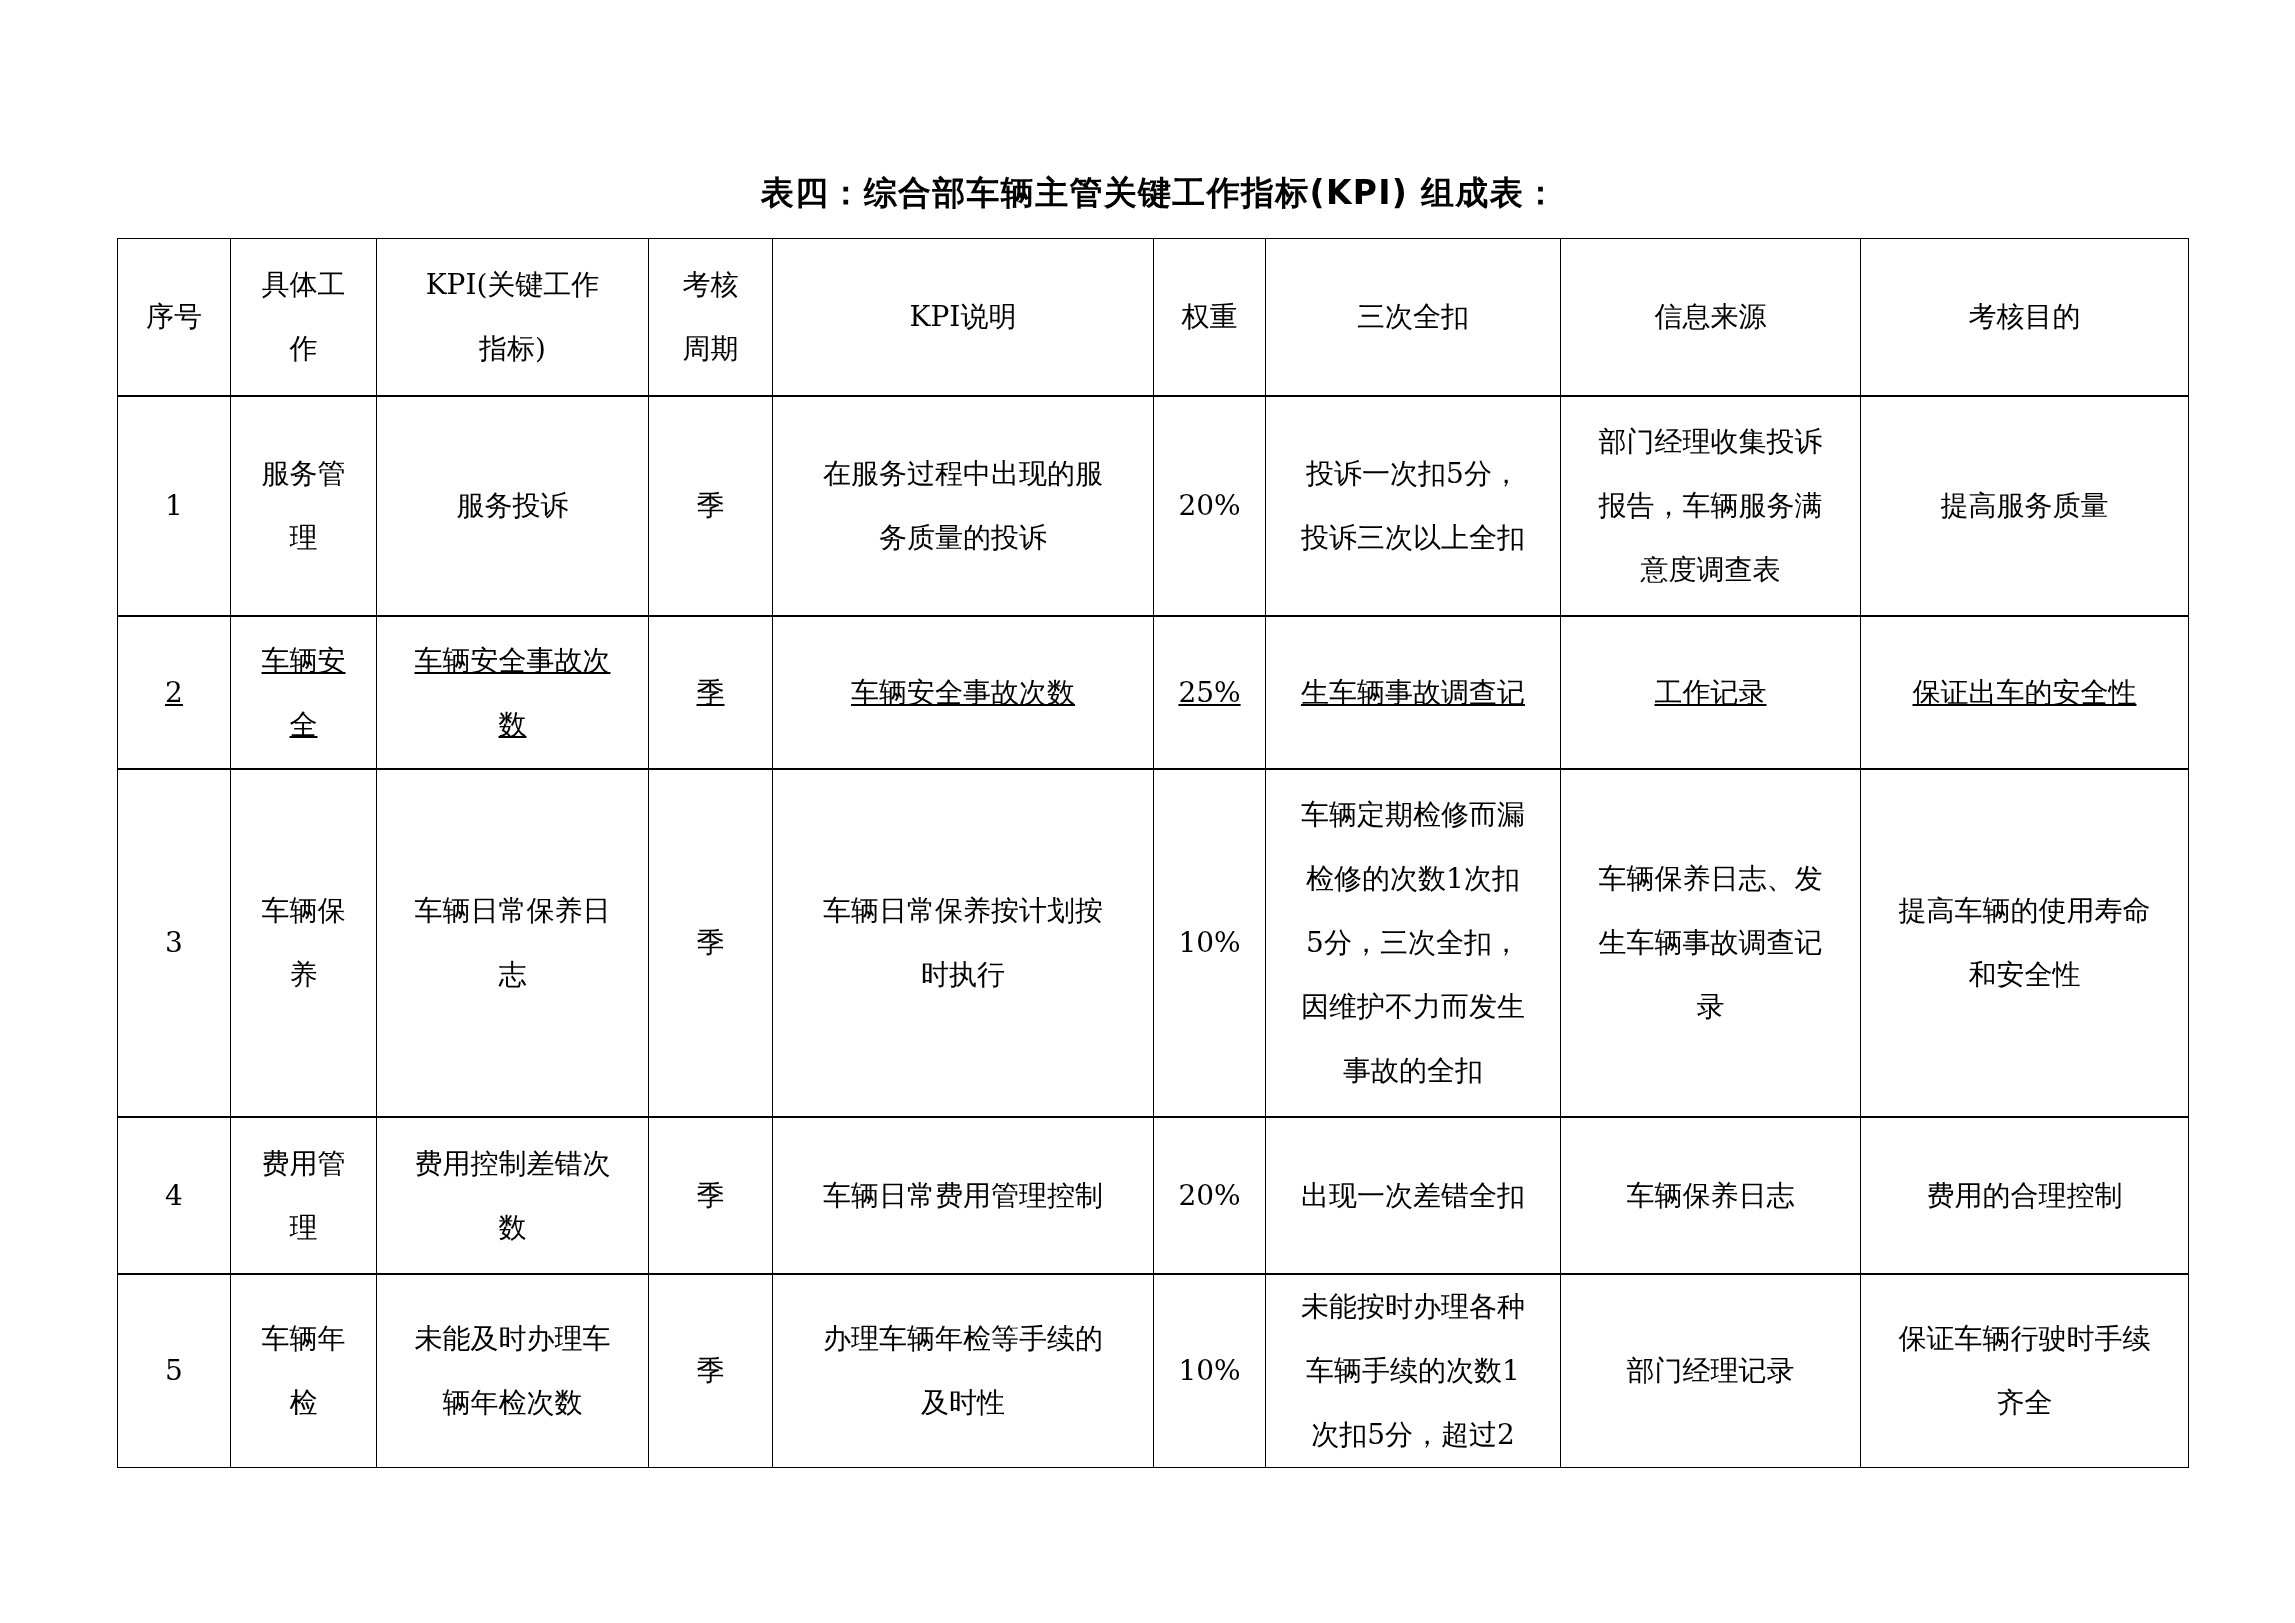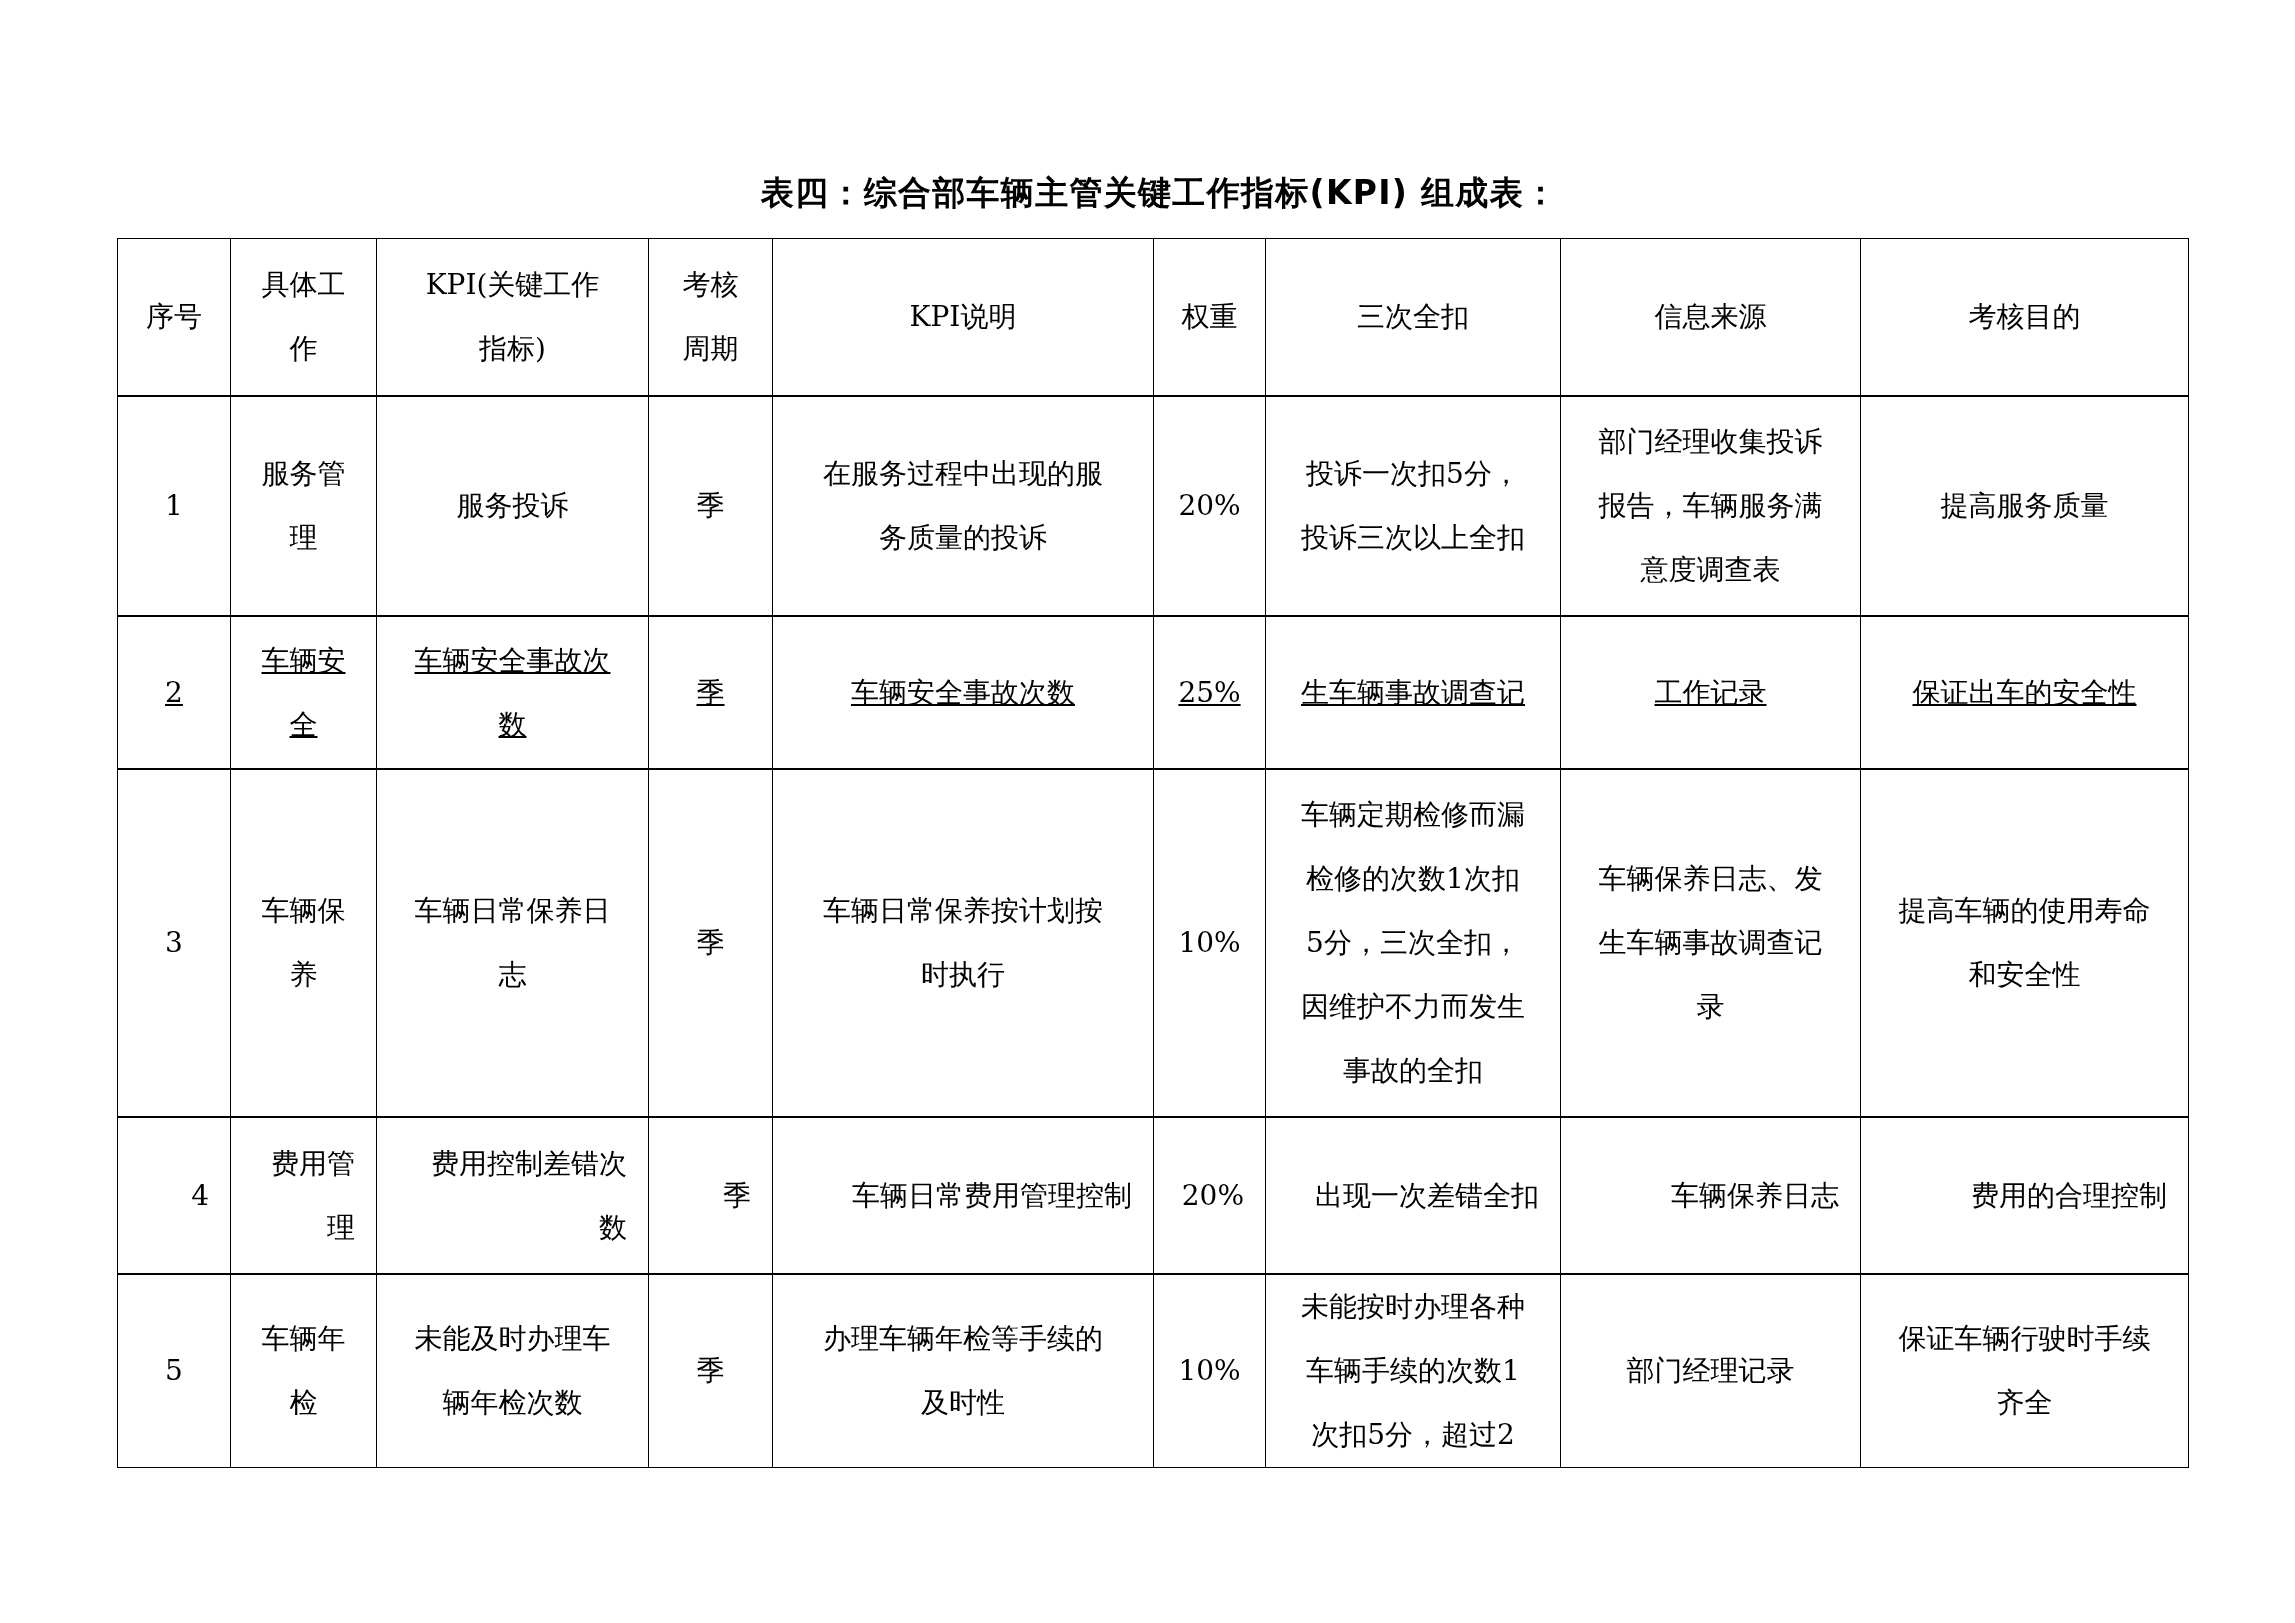--- a/index.html
+++ b/index.html
@@ -10,21 +10,21 @@
            font-size: 33px; letter-spacing: 1.3px; }
   table.kpi { position: absolute; left: 117px; top: 238px; border-collapse: collapse;
               table-layout: fixed; width: 2070px; }
   table.kpi td, table.kpi th { border: 1.3px solid #000; text-align: center; vertical-align: middle;
               font-weight: normal; font-size: 28px; line-height: 64px; padding: 0 21px;
               word-break: break-all; }
   table.kpi tr.head th { height: 156px; }
   table.kpi tr.r1 td { height: 218px; }
   table.kpi tr.r2 td { height: 151px; text-decoration: underline; }
   table.kpi tr.r3 td { height: 346px; }
-  table.kpi tr.r4 td { height: 155px; text-align: right; }
+  table.kpi tr.r4 td { height: 155px; }
   table.kpi tr.r5 td { height: 189px; }
   table.kpi tr + tr > * { border-top: 2.6px double #000; }
   .line { display: block; white-space: nowrap; }
 </style>
 </head>
 <body>
 
 <div class="title">表四：综合部车辆主管关键工作指标(KPI) 组成表：</div>
 
 <table class="kpi">

